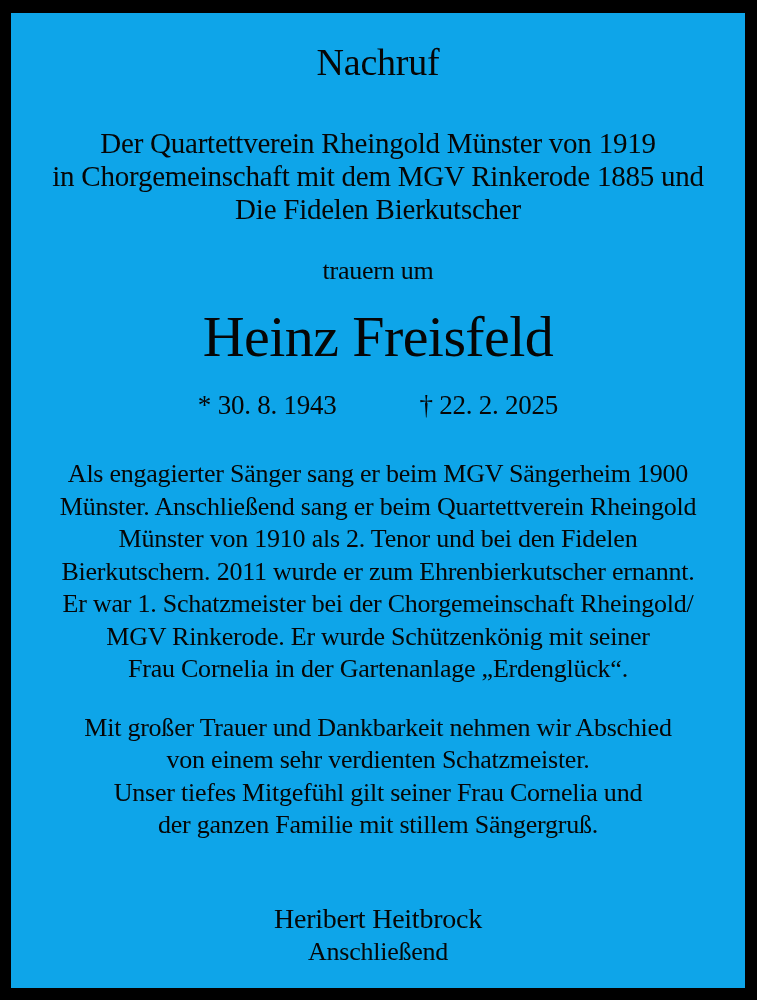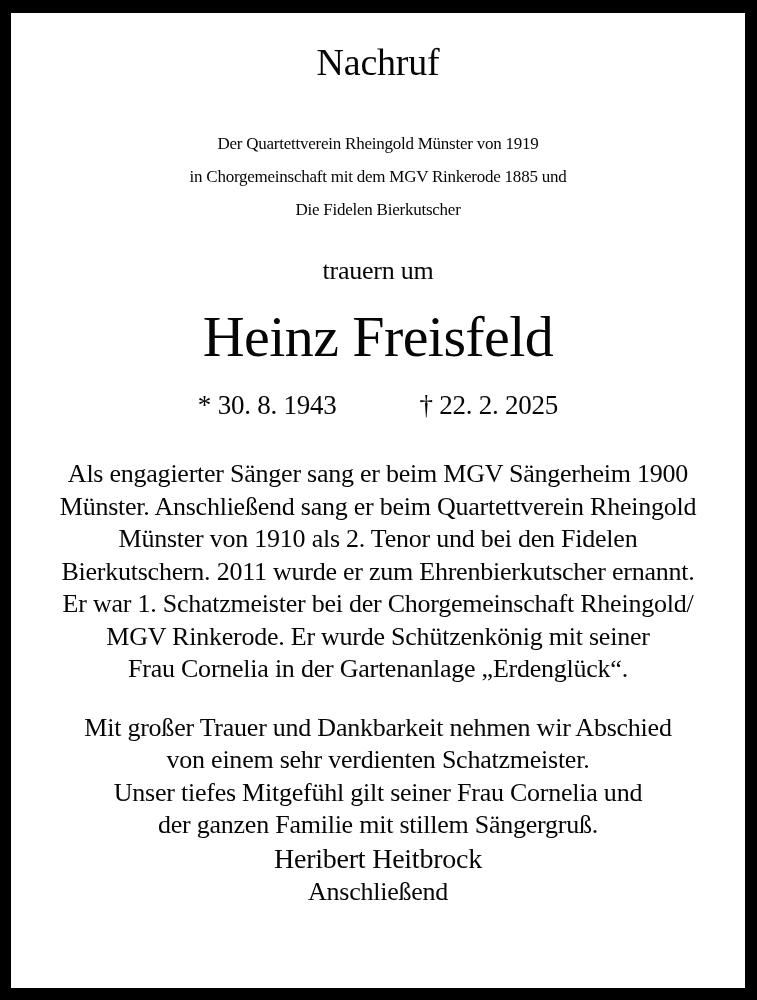--- a/index.html
+++ b/index.html
@@ -8,37 +8,37 @@
     background: #000;
     font-family: "Liberation Serif", "DejaVu Serif", serif;
   }
   .notice-frame {
     width: 757px; height: 1000px;
     background: #000000;
     padding: 13px 12px 12px 11px;
   }
   .notice-page {
     width: 100%; height: 100%;
-    background: #ffffff;
+    background: #0ea5e9;
     color: #060606;
     display: flex;
     flex-direction: column;
     align-items: center;
     text-align: center;
     padding: 30px 28px 0 28px;
     letter-spacing: -0.015em;
   }
   .title {
     font-size: 38px;
     font-weight: 400;
     line-height: 1.05;
   }
   .intro {
     margin-top: 44px;
-    font-size: 17px;
+    font-size: 29px;
     line-height: 33px;
   }
   .mourn {
     margin-top: 28px;
     font-size: 26px;
     line-height: 33px;
   }
   .deceased-name {
     margin-top: 16px;
     font-size: 58px;
@@ -58,20 +58,21 @@
     margin-top: 36px;
     font-size: 26px;
     line-height: 32.5px;
   }
   .farewell {
     margin-top: 26px;
     font-size: 26px;
     line-height: 32.5px;
   }
   .signature {
+    margin-top: 60px;
     font-family: Liberation Serif, serif;
   }
   .signature-name {
     font-size: 28px;
     line-height: 33px;
   }
   .signature-role {
     font-size: 26px;
     line-height: 33px;
   }

